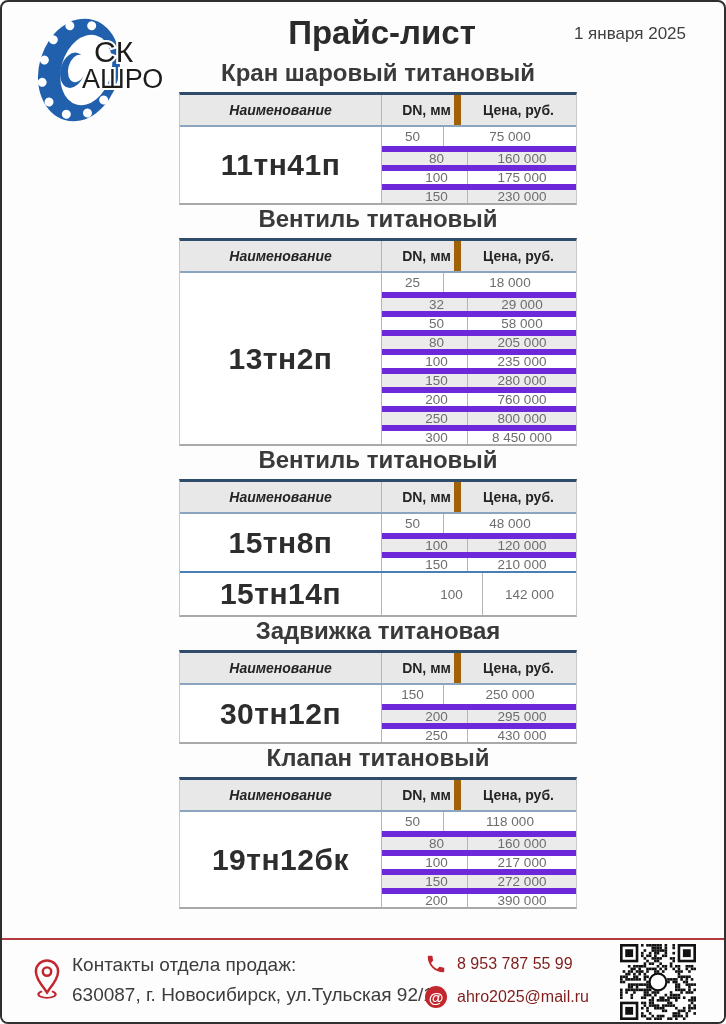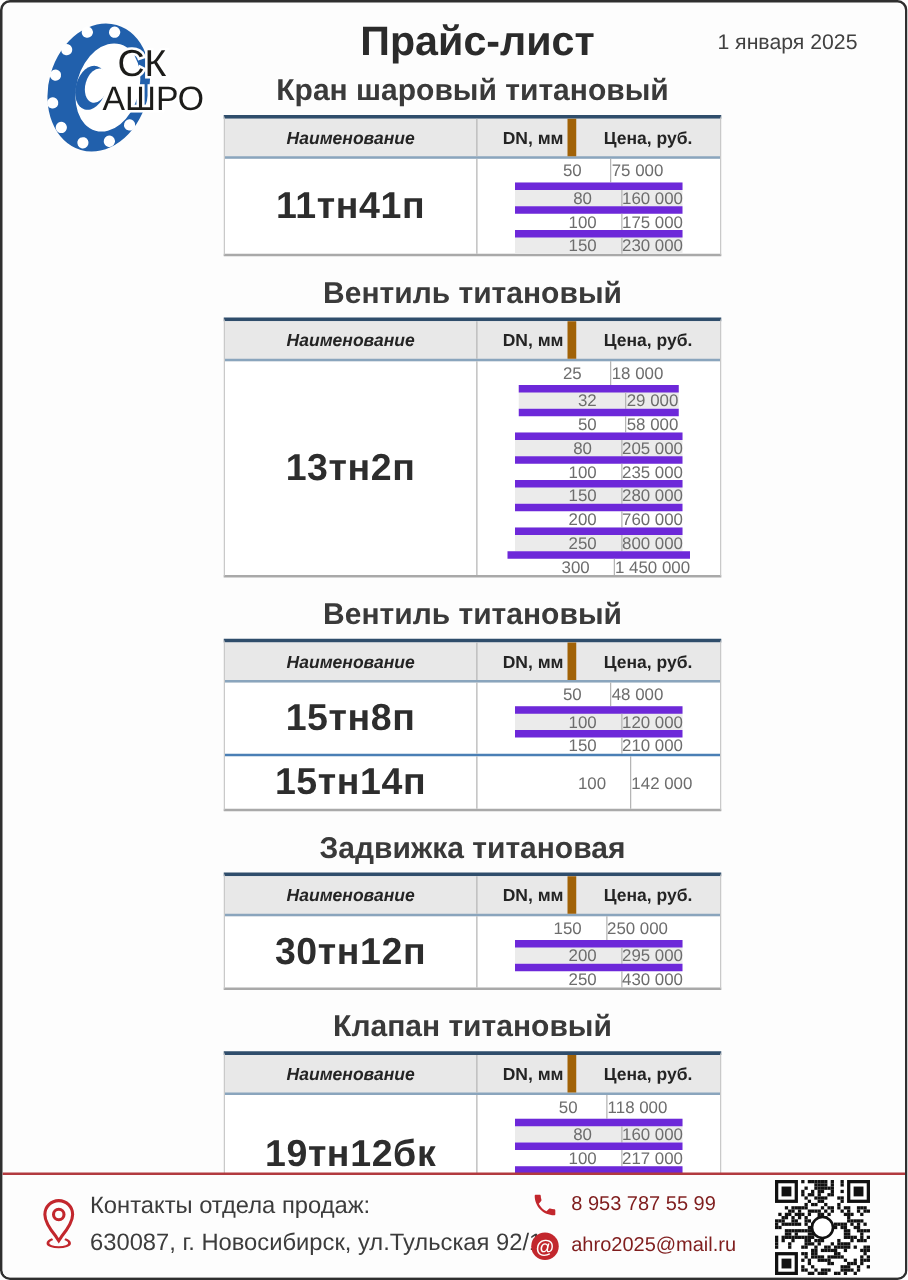--- a/index.html
+++ b/index.html
@@ -23,40 +23,40 @@
 
   .doc-title { position:absolute; left:180px; width:400px; top:12px;
     text-align:center; font-size:33px; font-weight:bold; color:#2b2b2b; }
   .doc-date { position:absolute; right:38px; top:22px; font-size:17px; color:#414141; }
 
   
   .content { position:absolute; left:0; top:0; width:726px; }
   .sec-title { width:420px; margin:0 auto 0 166px; text-align:center;
     font-size:24px; font-weight:bold; color:#3a3a3a; }
   .sec-title.first { margin-top:57px; }
-  section + section .sec-title { margin-top:16px; }
+  section + section .sec-title { }
 
   .ptable { width:398px; margin:5px 0 0 177px;
     border-top:3px solid #2f4d6b; border-bottom:2px solid #a9a9a9;
     border-left:1px solid #c9c9c9; border-right:1px solid #c9c9c9;
     background:#fff; }
   .thead { display:flex; height:32px; background:#e8e8e8;
     border-bottom:2px solid #8aa5bd; }
   .th { display:flex; align-items:center; justify-content:center;
     font-size:14px; font-weight:bold; color:#242424; }
   .th.name { width:202px; border-right:1px solid #b5b5b5;font-style:italic; }
   .th.dn   { width:62px;  border-right:7px solid #a16207;margin-left:17px; }
   .th.price{ flex:1; }
 
   .group { display:flex; min-height:44px; }
   .group + .group { border-top:2px solid #4a7fb5;gap:39px; }
   .gname { width:202px; flex:none; display:flex; align-items:center; justify-content:center;
     font-size:30px; font-weight:bold; color:#2d2d2d; border-right:1px solid #b5b5b5;
     letter-spacing:0.5px; }
-  .grows { flex:1; display:flex; flex-direction:column;align-items:center; }
+  .grows { flex:1; display:flex; flex-direction:column; }
   .prow { flex:1 1 19px; min-height:19px; display:flex; }
   .prow + .prow { border-top:6px solid #6d28d9;padding-left:24px; }
   .prow:nth-child(even) { background:#ebebeb; }
   .cell { display:flex; align-items:center; justify-content:center;
     font-size:13.5px; color:#6d6d6d; }
   .cell.dn { width:62px; border-right:1px solid #b5b5b5; }
   .cell.price { flex:1; }
 
   
   .footer-rule { position:absolute; left:0; right:0; top:936px;
@@ -182,21 +182,21 @@
               <div class="prow">
                 <div class="cell dn">200</div>
                 <div class="cell price">760 000</div>
               </div>
               <div class="prow">
                 <div class="cell dn">250</div>
                 <div class="cell price">800 000</div>
               </div>
               <div class="prow">
                 <div class="cell dn">300</div>
-                <div class="cell price">1 450 000</div>
+                <div class="cell price">8 450 000</div>
               </div>
             </div>
           </div>
         </div>
       </section>
       <section>
         <h2 class="sec-title">Вентиль титановый</h2>
         <div class="ptable">
           <div class="thead">
             <div class="th name">Наименование</div>

